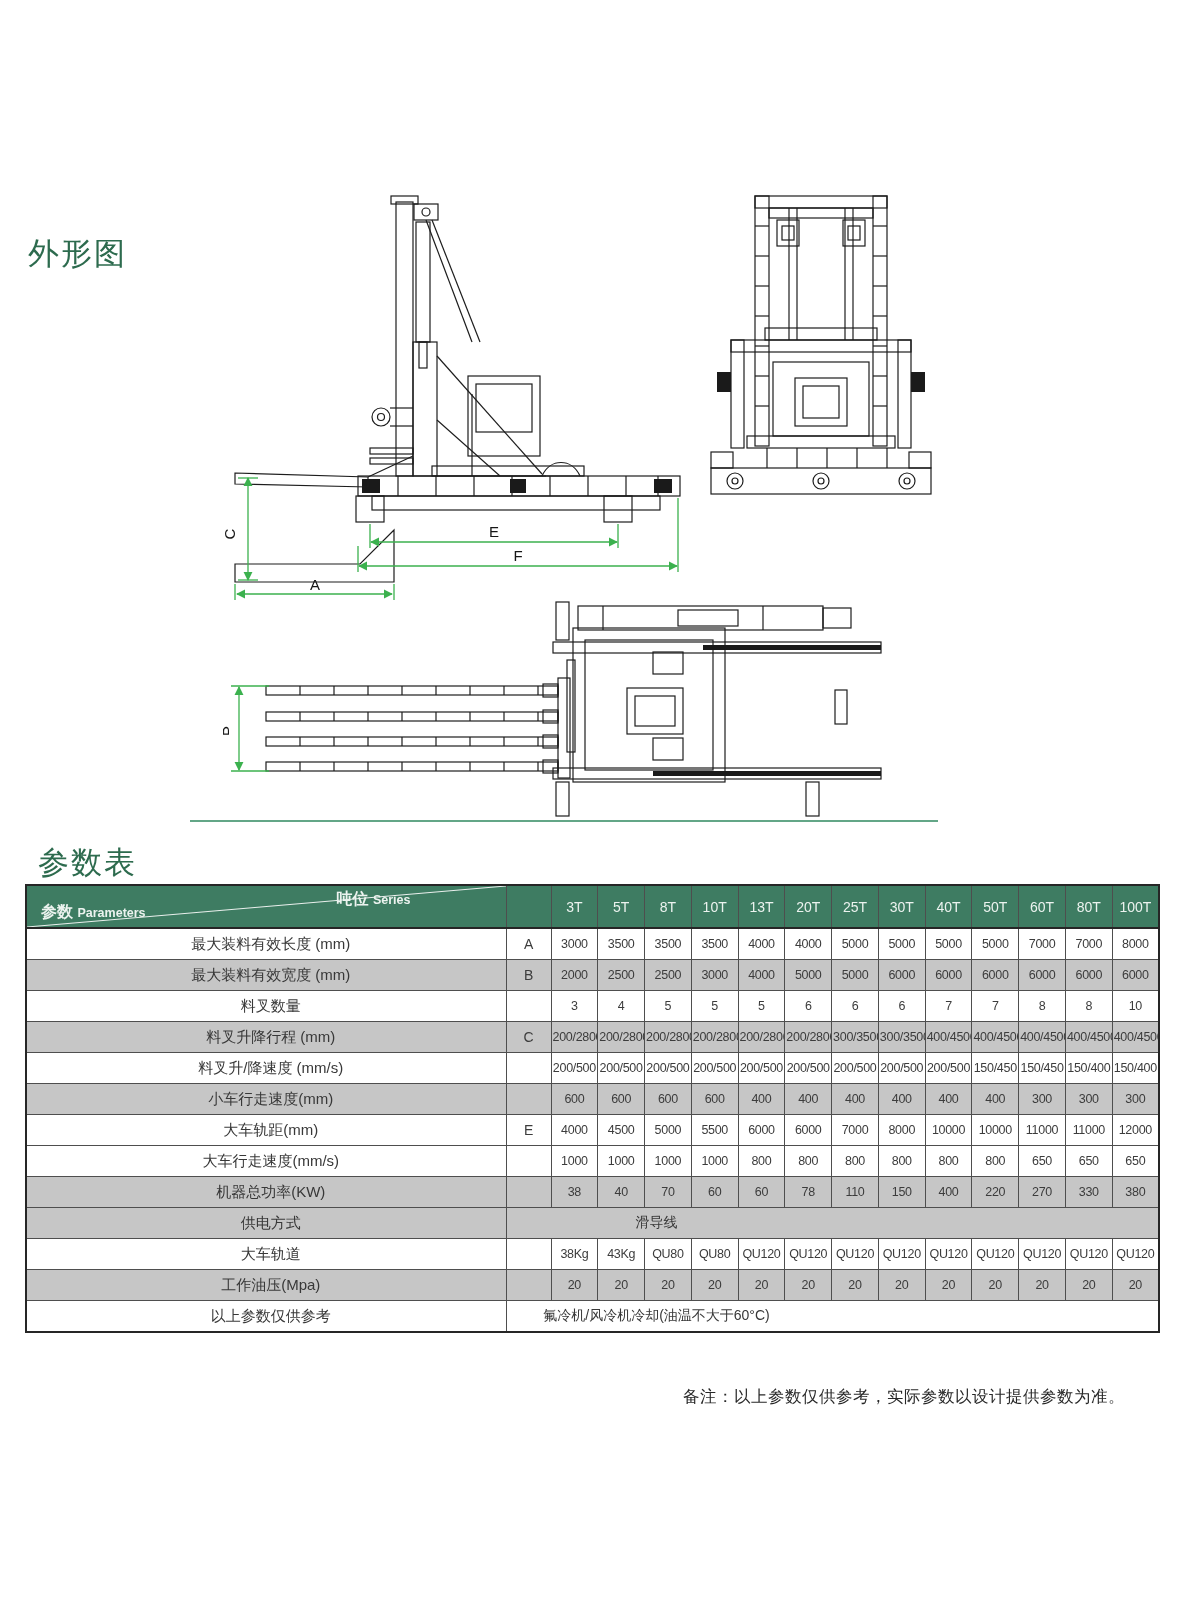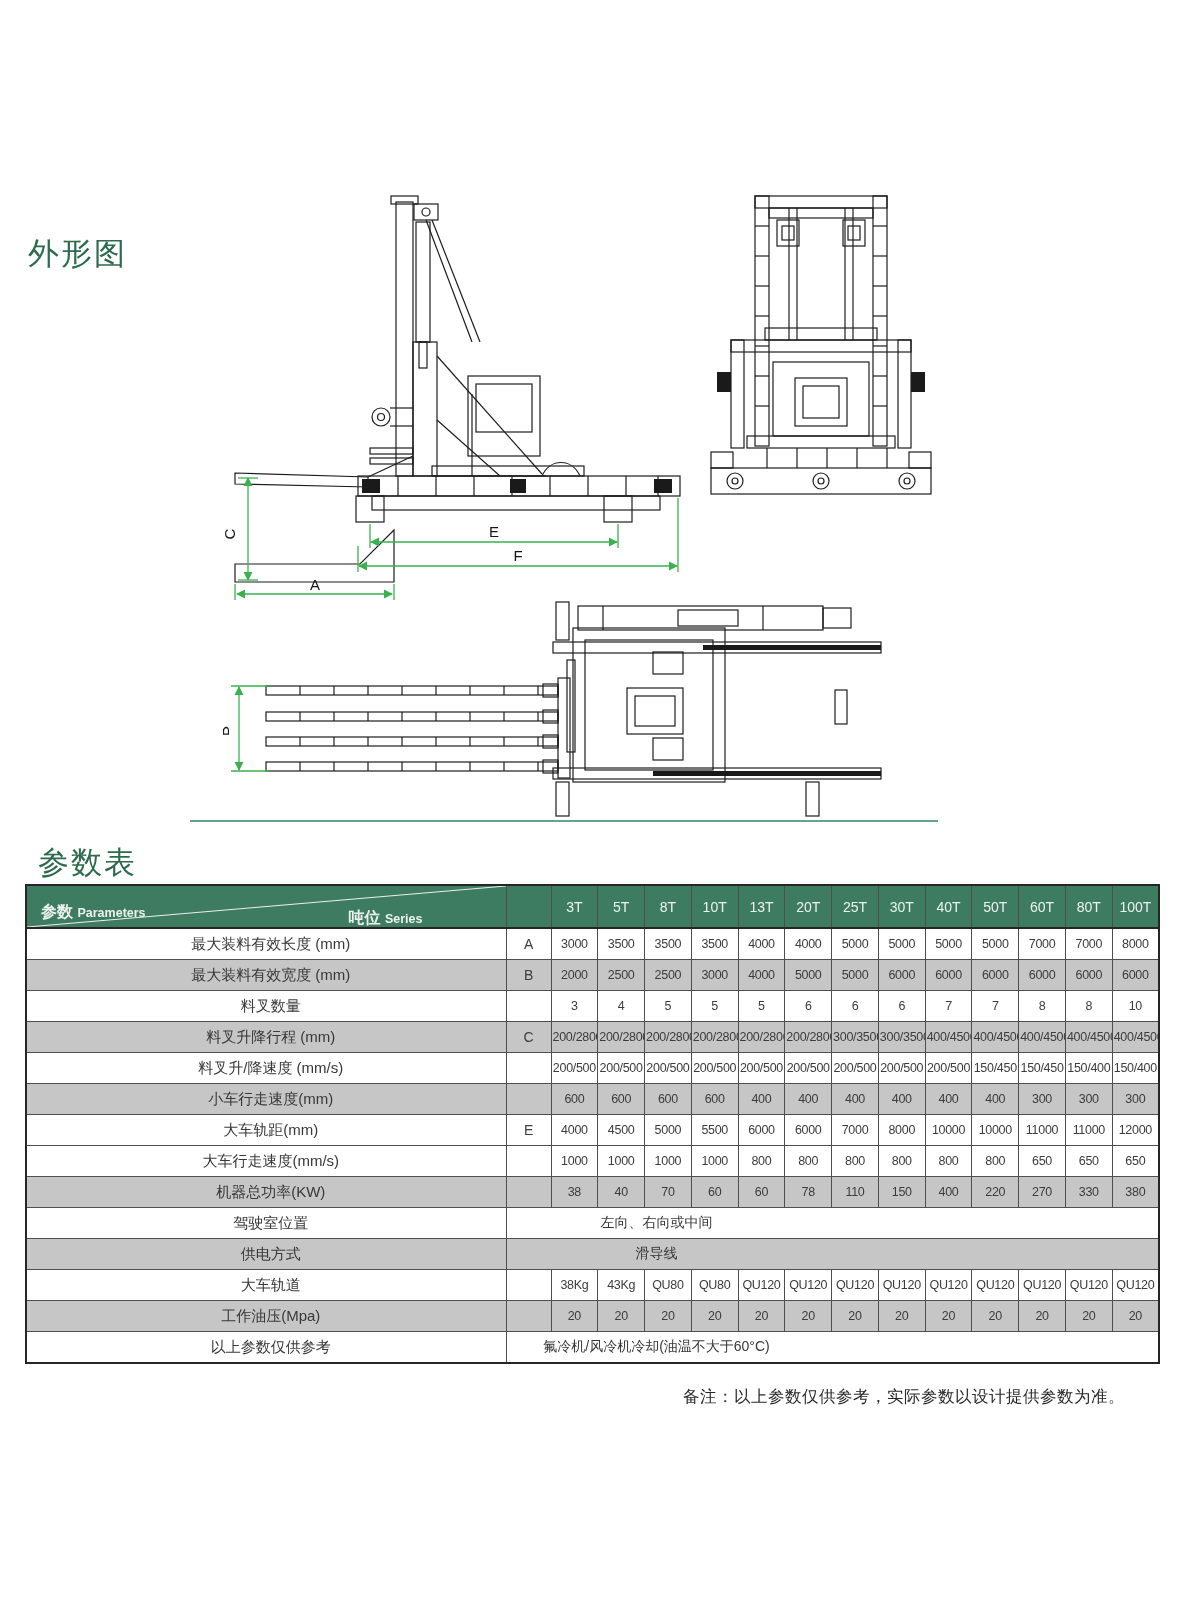--- a/index.html
+++ b/index.html
@@ -21,21 +21,21 @@
   col.c-lbl{width:480px;} col.c-ltr{width:45px;}
   tbody td{height:28px;font-size:12.5px;color:#3c3c3c;text-align:center;letter-spacing:-0.3px;background:#fff;}
   tbody tr.shade td{background:#c6c6c6;}
   td.lbl{text-align:center;padding-left:10px;font-size:15px;letter-spacing:0;color:#383838;}
   td.ltr{font-size:14px;}
   td.merged{position:relative;text-align:left;}
   .merged-txt{position:absolute;left:150px;top:50%;transform:translate(-50%,-50%);
               white-space:nowrap;font-size:14px;letter-spacing:0;color:#383838;}
   th.corner{position:relative;
     background-image:linear-gradient(to bottom right,transparent calc(50% - 1px),#e9efec 50%,transparent calc(50% + 1px));}
-  .c-series{position:absolute;top:3px;right:83px;margin-top:19px;}
+  .c-series{position:absolute;top:3px;right:95px;}
   .c-params{position:absolute;bottom:4px;left:14px;}
   .zh{font-size:16px;} .en{font-size:12.5px;}
 
   
   svg .ln{stroke:#1d1d1d;stroke-width:1.2;fill:none;}
   svg .fill-dk{fill:#1a1a1a;stroke:none;}
   svg .dim{stroke:#3bb14e;stroke-width:1.3;fill:none;}
   svg .dimtxt{fill:#161616;font-size:15px;font-family:"Liberation Sans","DejaVu Sans",sans-serif;}
 </style>
 </head>
@@ -450,26 +450,20 @@
             <td class="val">60</td>
             <td class="val">78</td>
             <td class="val">110</td>
             <td class="val">150</td>
             <td class="val">400</td>
             <td class="val">220</td>
             <td class="val">270</td>
             <td class="val">330</td>
             <td class="val">380</td>
           </tr>
-          <tr>
-            <td class="lbl">驾驶室位置</td>
-            <td colspan="14" class="merged">
-              <span class="merged-txt">左向、右向或中间</span>
-            </td>
-          </tr>
           <tr class="shade">
             <td class="lbl">供电方式</td>
             <td colspan="14" class="merged">
               <span class="merged-txt">滑导线</span>
             </td>
           </tr>
           <tr>
             <td class="lbl">大车轨道</td>
             <td class="ltr"></td>
             <td class="val">38Kg</td>

